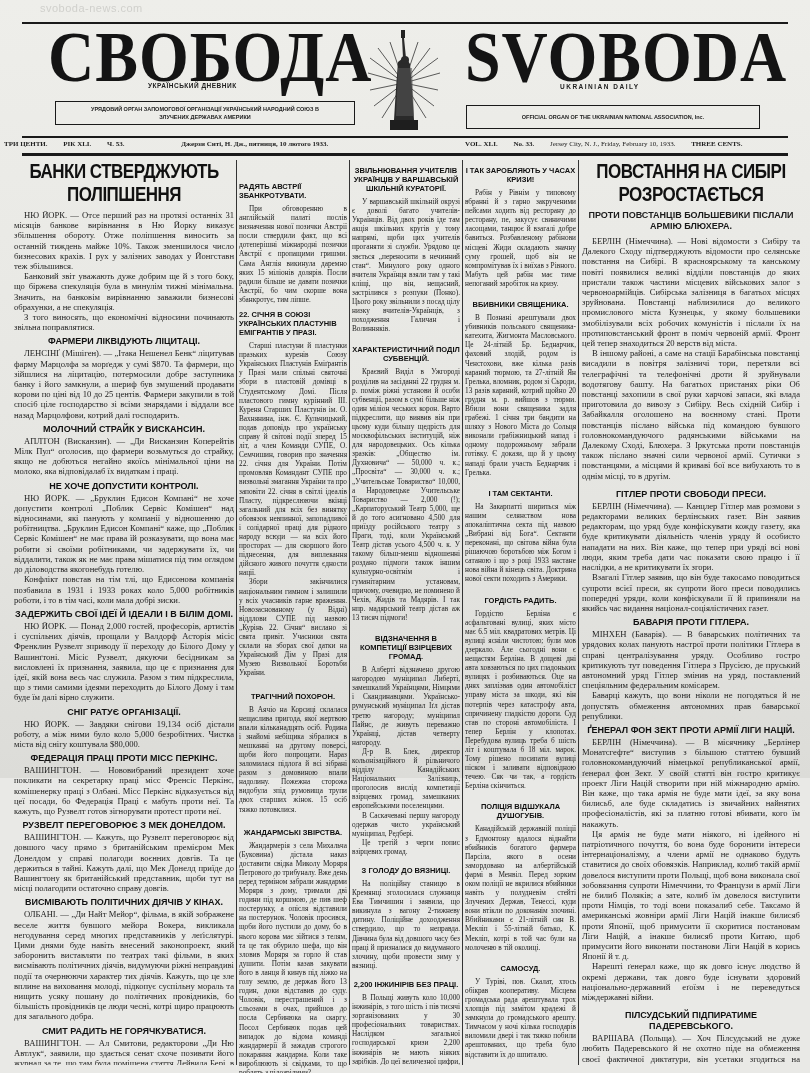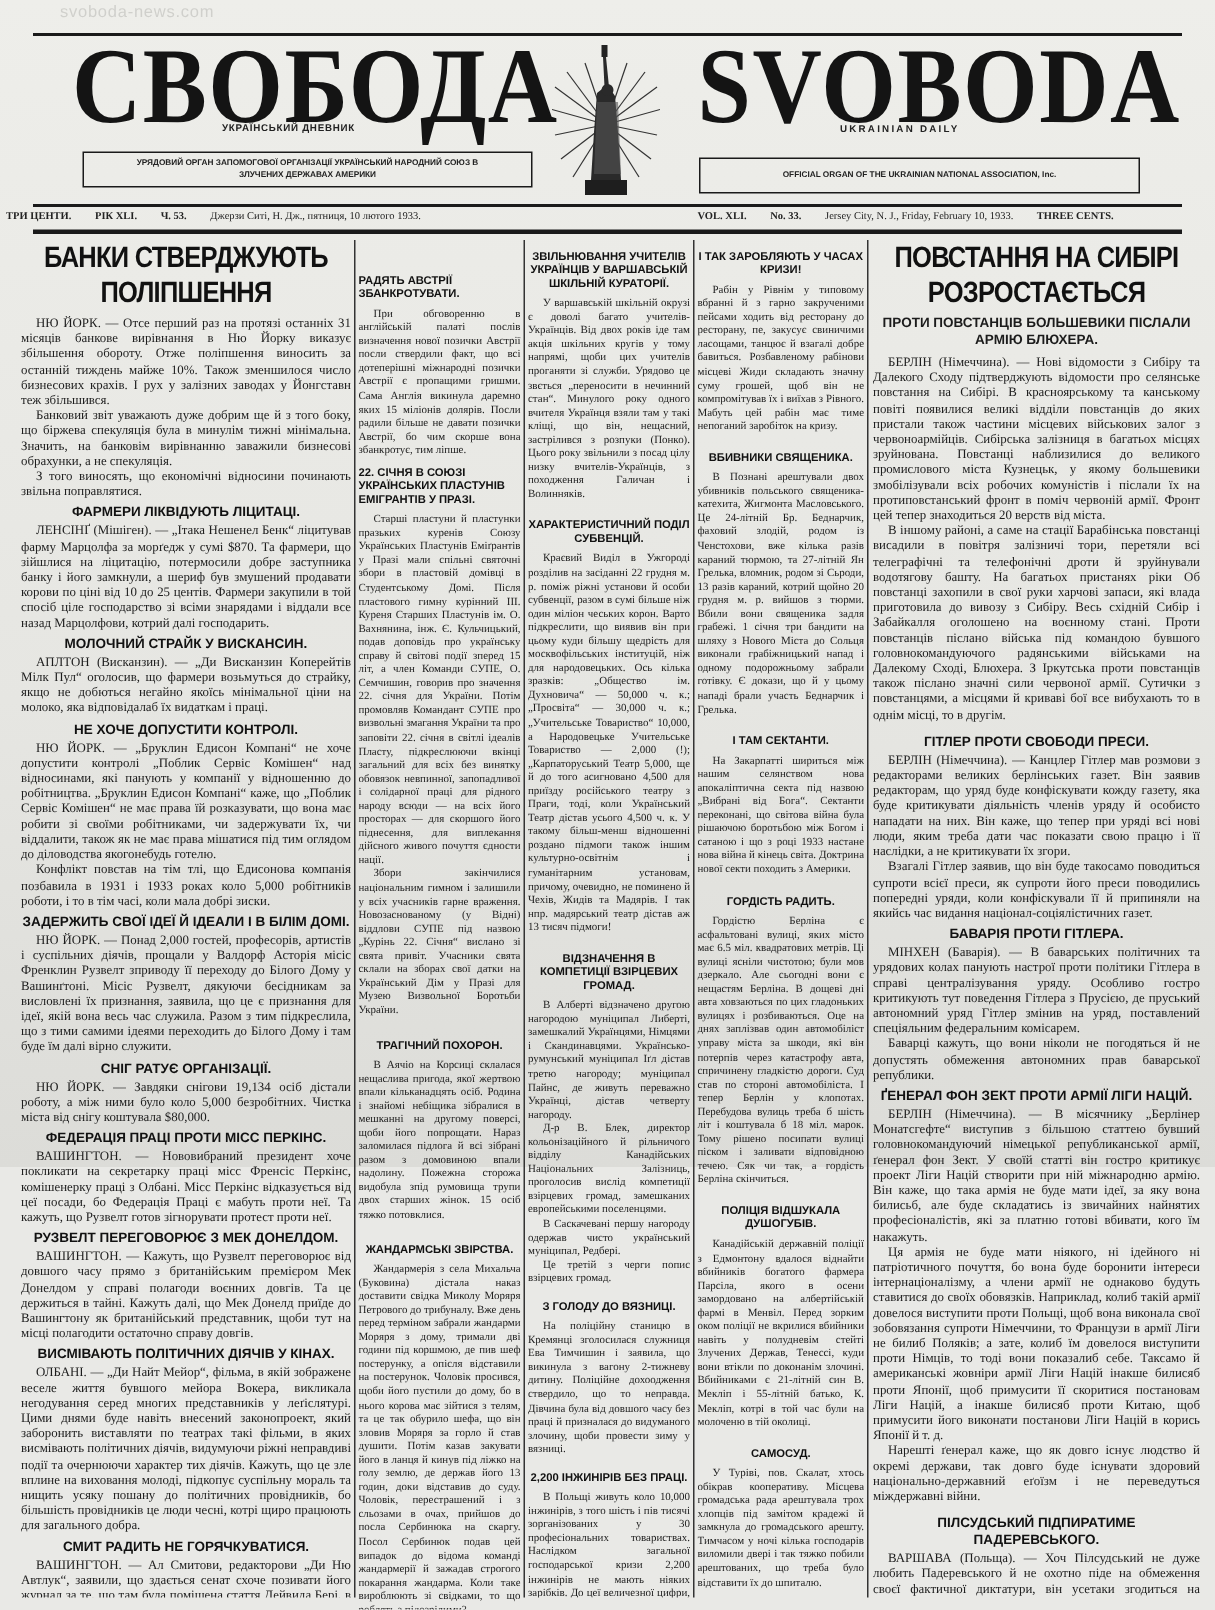--- a/index.html
+++ b/index.html
@@ -85,21 +85,21 @@
     <path d="M30 40 L44 40 L46 88 L28 88 Z" fill="#555" opacity="0.6"></path>
     <rect x="22" y="92" width="28" height="10" fill="#1e1e1e"></rect>
   </svg>
 
   <div class="rule" style="top:136px;height:1.5px;"></div>
 
   <div class="dateline" style="left:4px;">
     <span>ТРИ ЦЕНТИ.</span>
     <span>РІК XLI.</span>
     <span>Ч. 53.</span>
-    <span style="font-weight:normal;">Джерзи Ситі, Н. Дж., пятниця, 10 лютого 1933.</span>
+    <span style="font-weight:bold;margin-left:41px;">Джерзи Ситі, Н. Дж., пятниця, 10 лютого 1933.</span>
   </div>
   <div class="dateline" style="left:465px;">
     <span>VOL. XLI.</span>
     <span>No. 33.</span>
     <span style="font-weight:normal;">Jersey City, N. J., Friday, February 10, 1933.</span>
     <span>THREE CENTS.</span>
   </div>
 
   <div class="rule" style="top:153px;height:2.5px;"></div>
 

